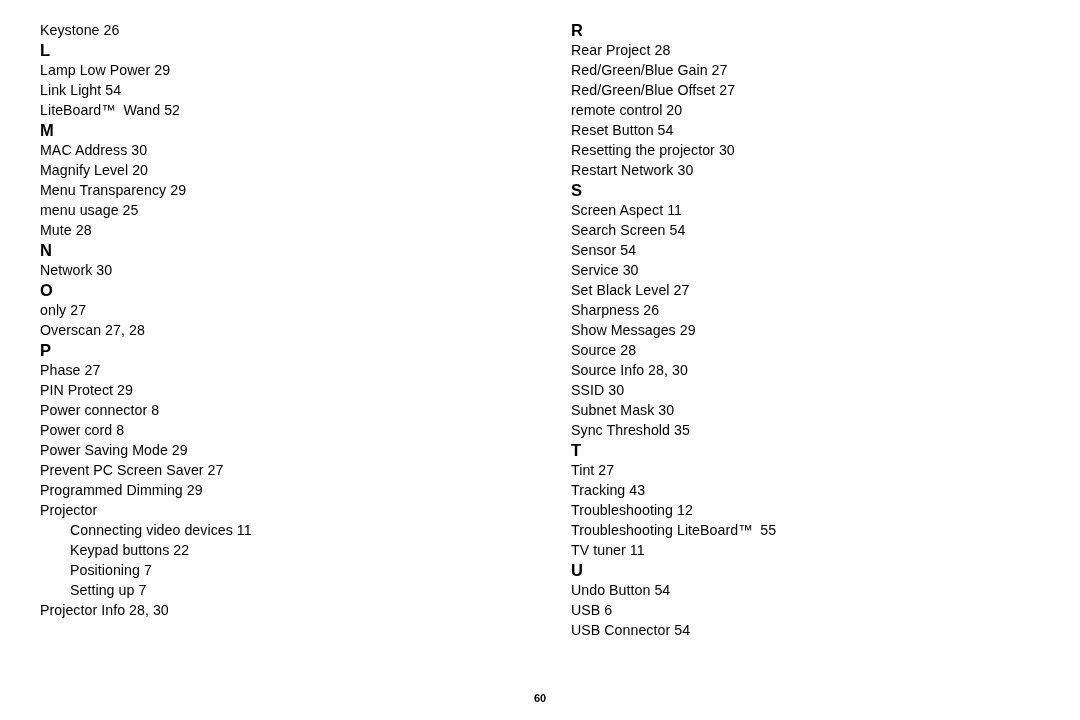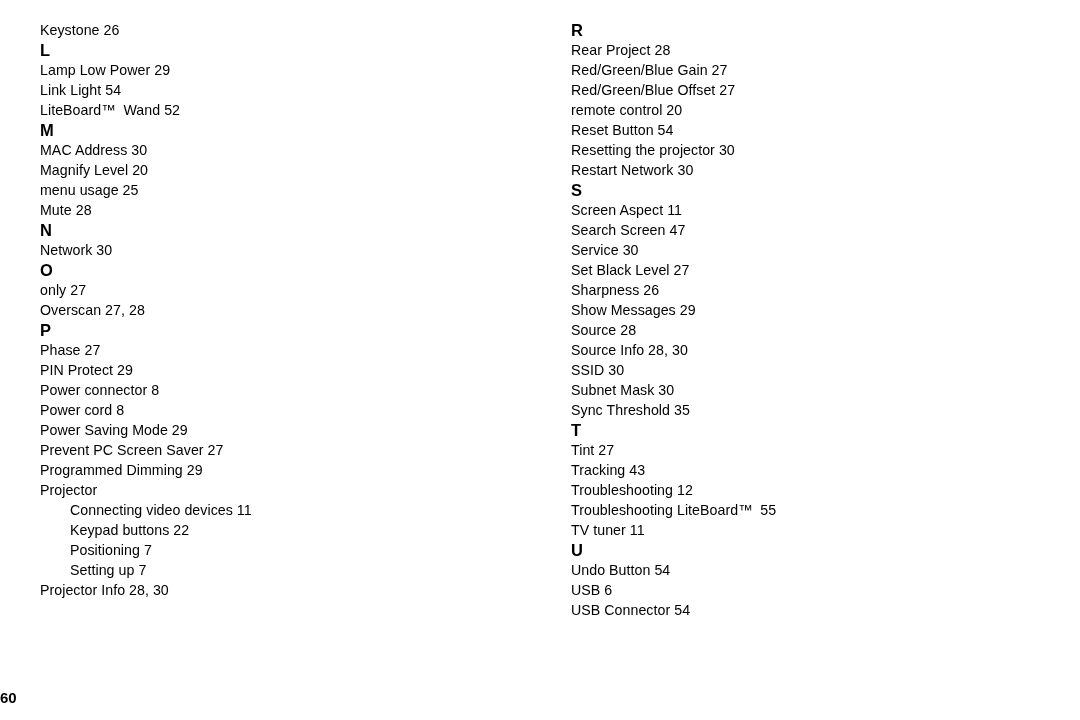--- a/index.html
+++ b/index.html
@@ -68,40 +68,42 @@
 
   .entry-sub {
     padding-left: 30px;
   }
 
   .page-number {
     position: absolute;
     top: 690px;
     left: 0;
     width: 1080px;
-    font-size: 15px;
+    text-align: center;
+    font-size: 11px;
     font-weight: bold;
     line-height: 16px;
   }
 </style>
 </head>
 <body>
 
 <div class="page">
 
   <div class="columns">
     <div class="column column-left">
         <div class="entry">Keystone 26</div>
         <div class="section-letter">L</div>
         <div class="entry">Lamp Low Power 29</div>
         <div class="entry">Link Light 54</div>
         <div class="entry">LiteBoard™  Wand 52</div>
         <div class="section-letter">M</div>
         <div class="entry">MAC Address 30</div>
         <div class="entry">Magnify Level 20</div>
+        <div class="entry">Menu Transparency 29</div>
         <div class="entry">menu usage 25</div>
         <div class="entry">Mute 28</div>
         <div class="section-letter">N</div>
         <div class="entry">Network 30</div>
         <div class="section-letter">O</div>
         <div class="entry">only 27</div>
         <div class="entry">Overscan 27, 28</div>
         <div class="section-letter">P</div>
         <div class="entry">Phase 27</div>
         <div class="entry">PIN Protect 29</div>
@@ -121,21 +123,22 @@
         <div class="section-letter">R</div>
         <div class="entry">Rear Project 28</div>
         <div class="entry">Red/Green/Blue Gain 27</div>
         <div class="entry">Red/Green/Blue Offset 27</div>
         <div class="entry">remote control 20</div>
         <div class="entry">Reset Button 54</div>
         <div class="entry">Resetting the projector 30</div>
         <div class="entry">Restart Network 30</div>
         <div class="section-letter">S</div>
         <div class="entry">Screen Aspect 11</div>
-        <div class="entry">Search Screen 47</div>
+        <div class="entry">Search Screen 54</div>
+        <div class="entry">Sensor 54</div>
         <div class="entry">Service 30</div>
         <div class="entry">Set Black Level 27</div>
         <div class="entry">Sharpness 26</div>
         <div class="entry">Show Messages 29</div>
         <div class="entry">Source 28</div>
         <div class="entry">Source Info 28, 30</div>
         <div class="entry">SSID 30</div>
         <div class="entry">Subnet Mask 30</div>
         <div class="entry">Sync Threshold 35</div>
         <div class="section-letter">T</div>

